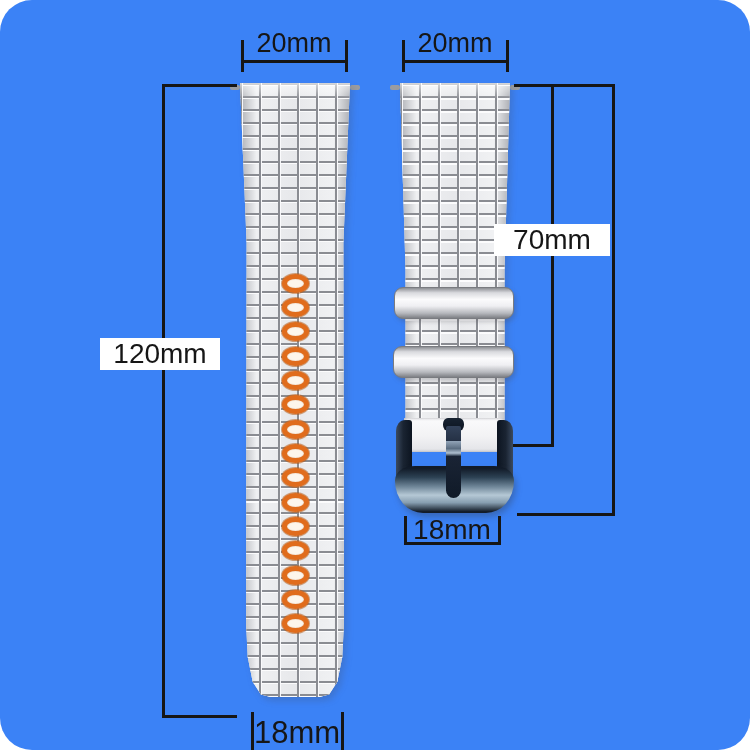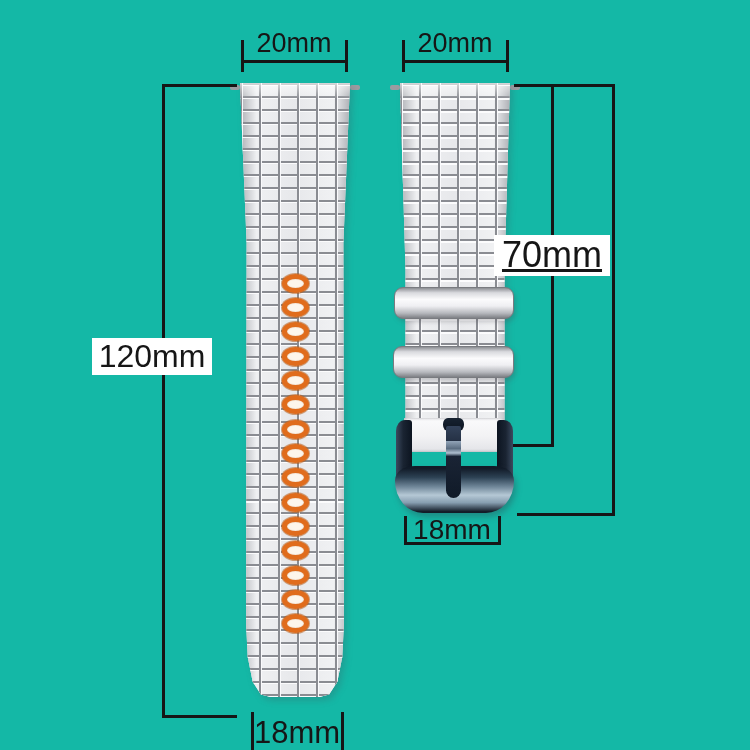--- a/index.html
+++ b/index.html
@@ -1,18 +1,18 @@
 <!DOCTYPE html>
 <html style="--orange: #e06c1c;"><head>
 <meta charset="utf-8">
 <style>
   html,body{margin:0;padding:0;background:#fff;}
   .canvas{
-    position:relative;width:750px;height:750px;background:#14b8a6;overflow:hidden;
-    font-family:"Liberation Sans",sans-serif;color:#161616;
+    position:relative;width:750px;height:750px;background:#3b82f6;overflow:hidden;
+    font-family:"Liberation Sans",sans-serif;color:#161616;border-radius:32px;
   }
   
   .dline{position:absolute;background:#161616;z-index:5;}
   .dlabel{
     position:absolute;z-index:6;text-align:center;color:#161616;
     font-family:"Liberation Sans",sans-serif;line-height:1.08;white-space:nowrap;
   }
   .dlabel.onwhite{background:#ffffff;padding:1px 0;}
   
   .strap{position:absolute;filter:drop-shadow(3px 4px 3px rgba(70,70,80,.22));}
@@ -123,26 +123,26 @@
   <div class="dlabel" style="left:244px;top:29px;width:100px;font-size:27px;">20mm</div>
 
   <div class="dline" style="left:402px;top:40px;width:3px;height:32px;"></div>
   <div class="dline" style="left:506px;top:40px;width:3px;height:32px;"></div>
   <div class="dline" style="left:402px;top:60px;width:107px;height:3px;"></div>
   <div class="dlabel" style="left:405px;top:29px;width:100px;font-size:27px;">20mm</div>
 
   <div class="dline" style="left:162px;top:84px;width:3px;height:634px;"></div>
   <div class="dline" style="left:162px;top:84px;width:75px;height:3px;"></div>
   <div class="dline" style="left:162px;top:715px;width:75px;height:3px;"></div>
-  <div class="dlabel onwhite" style="left:92px;top:338px;width:120px;font-size:32px;">120mm</div>
+  <div class="dlabel onwhite" style="left:100px;top:338px;width:120px;font-size:28px;">120mm</div>
 
   <div class="dline" style="left:514px;top:84px;width:101px;height:3px;"></div>
   <div class="dline" style="left:551px;top:84px;width:3px;height:363px;"></div>
   <div class="dline" style="left:513px;top:444px;width:41px;height:3px;"></div>
-  <div class="dlabel onwhite" style="left:494px;top:235px;width:116px;font-size:36px;text-decoration:underline;">70mm</div>
+  <div class="dlabel onwhite" style="left:494px;top:224px;width:116px;font-size:28px;">70mm</div>
 
   <div class="dline" style="left:612px;top:84px;width:3px;height:432px;"></div>
   <div class="dline" style="left:517px;top:513px;width:98px;height:3px;"></div>
 
   <div class="dline" style="left:404px;top:516px;width:3px;height:29px;"></div>
   <div class="dline" style="left:498px;top:516px;width:3px;height:29px;"></div>
   <div class="dline" style="left:404px;top:542px;width:97px;height:3px;"></div>
   <div class="dlabel" style="left:402px;top:515px;width:100px;font-size:28px;">18mm</div>
 
   <div class="dline" style="left:251px;top:712px;width:3px;height:38px;"></div>

